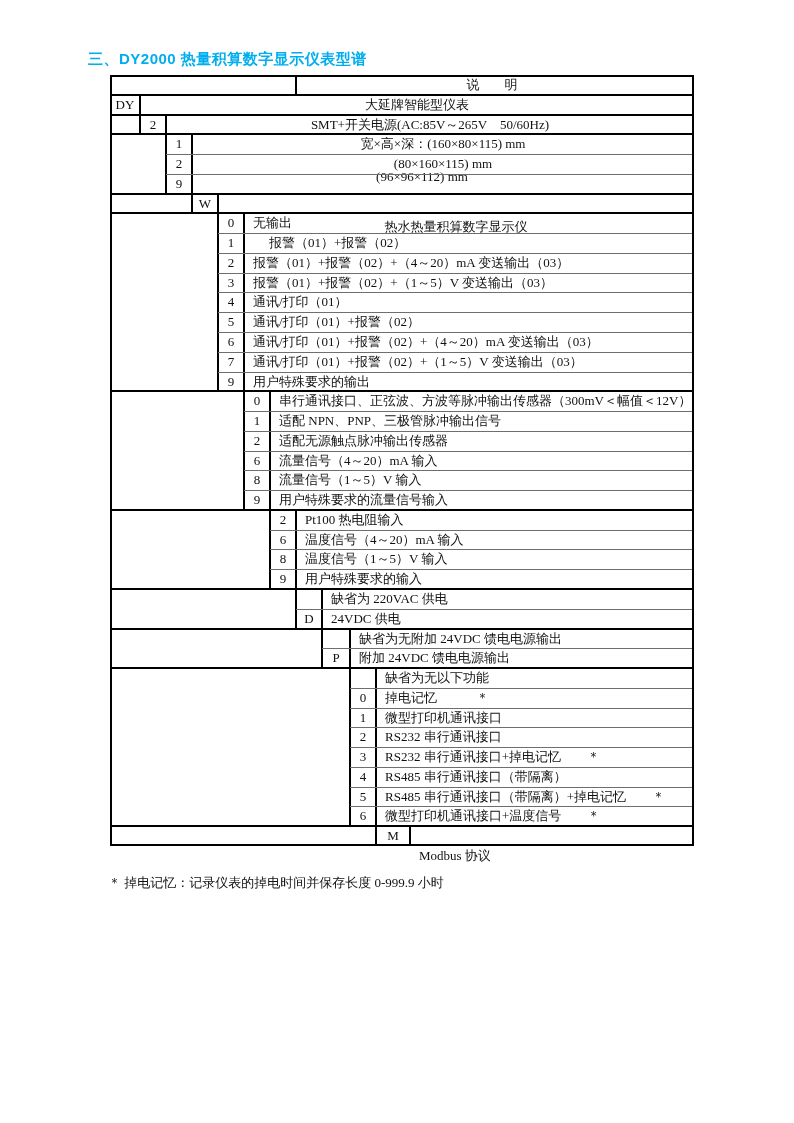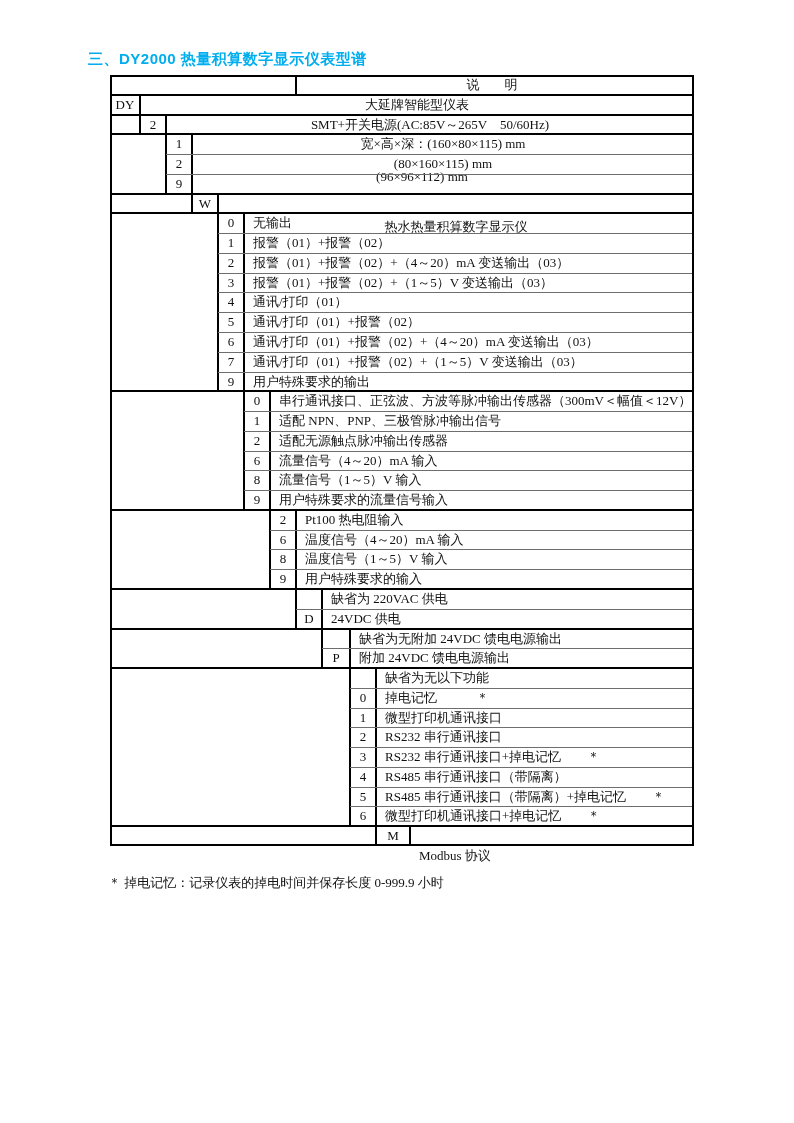--- a/index.html
+++ b/index.html
@@ -63,21 +63,21 @@
       <div class="cell desc-center" style="left: 82px; top: 59.31px; width: 502px;">宽×高×深：(160×80×115) mm</div>
       <div class="cell code" style="left: 56px; top: 79.08px; width: 26px;">2</div>
       <div class="cell desc-center" style="left: 82px; top: 79.08px; width: 502px;">(80×160×115) mm</div>
       <div class="cell code" style="left: 56px; top: 98.85px; width: 26px;">9</div>
       <div class="cell desc-center" style="left: 82px; top: 92px; width: 460px;">(96×96×112) mm</div>
       <div class="cell code" style="left: 82px; top: 118.62px; width: 26px;">W</div>
       <div class="cell desc-center" style="left: 108px; top: 118.62px; width: 476px; margin-top: 23px;">热水热量积算数字显示仪</div>
       <div class="cell code" style="left: 108px; top: 138.39px; width: 26px;">0</div>
       <div class="cell desc-left" style="left: 134px; top: 138.39px; width: 450px;">无输出</div>
       <div class="cell code" style="left: 108px; top: 158.16px; width: 26px;">1</div>
-      <div class="cell desc-left" style="left: 134px; top: 158.16px; width: 450px;">报警（01）+报警（02）</div>
+      <div class="cell desc-left" style="left: 150px; top: 158.16px; width: 450px;">报警（01）+报警（02）</div>
       <div class="cell code" style="left: 108px; top: 177.93px; width: 26px;">2</div>
       <div class="cell desc-left" style="left: 134px; top: 177.93px; width: 450px;">报警（01）+报警（02）+（4～20）mA 变送输出（03）</div>
       <div class="cell code" style="left: 108px; top: 197.7px; width: 26px;">3</div>
       <div class="cell desc-left" style="left: 134px; top: 197.7px; width: 450px;">报警（01）+报警（02）+（1～5）V 变送输出（03）</div>
       <div class="cell code" style="left: 108px; top: 217.47px; width: 26px;">4</div>
       <div class="cell desc-left" style="left: 134px; top: 217.47px; width: 450px;">通讯/打印（01）</div>
       <div class="cell code" style="left: 108px; top: 237.24px; width: 26px;">5</div>
       <div class="cell desc-left" style="left: 134px; top: 237.24px; width: 450px;">通讯/打印（01）+报警（02）</div>
       <div class="cell code" style="left: 108px; top: 257.01px; width: 26px;">6</div>
       <div class="cell desc-left" style="left: 134px; top: 257.01px; width: 450px;">通讯/打印（01）+报警（02）+（4～20）mA 变送输出（03）</div>
@@ -121,21 +121,21 @@
       <div class="cell desc-left" style="left: 266px; top: 632.64px; width: 318px;">微型打印机通讯接口</div>
       <div class="cell code" style="left: 240px; top: 652.41px; width: 26px;">2</div>
       <div class="cell desc-left" style="left: 266px; top: 652.41px; width: 318px;">RS232 串行通讯接口</div>
       <div class="cell code" style="left: 240px; top: 672.18px; width: 26px;">3</div>
       <div class="cell desc-left" style="left: 266px; top: 672.18px; width: 318px;">RS232 串行通讯接口+掉电记忆　　＊</div>
       <div class="cell code" style="left: 240px; top: 691.95px; width: 26px;">4</div>
       <div class="cell desc-left" style="left: 266px; top: 691.95px; width: 318px;">RS485 串行通讯接口（带隔离）</div>
       <div class="cell code" style="left: 240px; top: 711.72px; width: 26px;">5</div>
       <div class="cell desc-left" style="left: 266px; top: 711.72px; width: 318px;">RS485 串行通讯接口（带隔离）+掉电记忆　　＊</div>
       <div class="cell code" style="left: 240px; top: 731.49px; width: 26px;">6</div>
-      <div class="cell desc-left" style="left: 266px; top: 731.49px; width: 318px;">微型打印机通讯接口+掉电记忆　　＊</div>
+      <div class="cell desc-left" style="left: 266px; top: 731.49px; width: 318px;">微型打印机通讯接口+温度信号　　＊</div>
       <div class="cell code" style="left: 266px; top: 751.26px; width: 34px;">M</div>
       <div class="cell desc-left" style="left: 300px; top: 751.26px; width: 284px; margin-top: 20px;">Modbus 协议</div>
       <div class="hline" style="left: 0px; top: 18.77px; width: 584px; height: 2px; background: rgb(0, 0, 0);"></div>
       <div class="vline" style="left: 0px; top: 19.77px; width: 2px; height: 19.77px; background: rgb(0, 0, 0);"></div>
       <div class="vline" style="left: 29px; top: 19.77px; width: 2px; height: 19.77px; background: rgb(0, 0, 0);"></div>
       <div class="hline" style="left: 0px; top: 38.54px; width: 584px; height: 2px; background: rgb(0, 0, 0);"></div>
       <div class="vline" style="left: 29px; top: 39.54px; width: 2px; height: 19.77px; background: rgb(0, 0, 0);"></div>
       <div class="vline" style="left: 55px; top: 39.54px; width: 2px; height: 19.77px; background: rgb(0, 0, 0);"></div>
       <div class="hline" style="left: 0px; top: 58.31px; width: 584px; height: 2px; background: rgb(0, 0, 0);"></div>
       <div class="vline" style="left: 55px; top: 59.31px; width: 2px; height: 59.31px; background: rgb(0, 0, 0);"></div>

